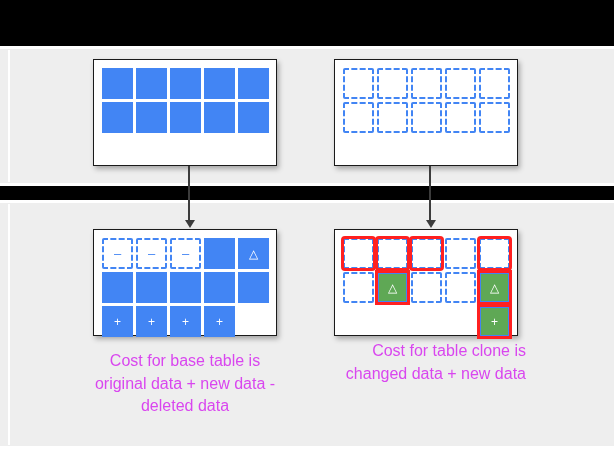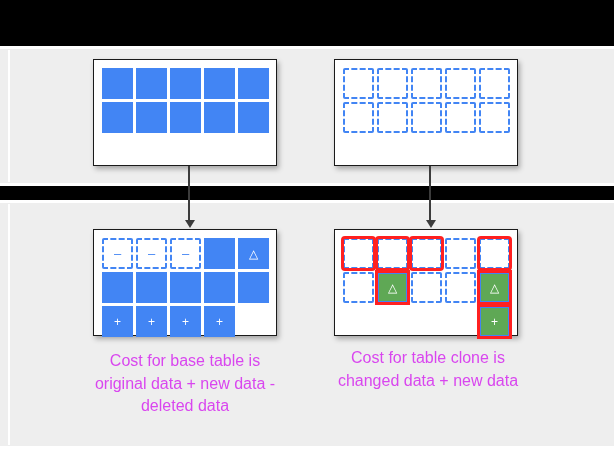--- a/index.html
+++ b/index.html
@@ -140,21 +140,21 @@
   
   .caption {
     position: absolute;
     text-align: center;
     color: #d946ef;
     font-size: 16px;
     line-height: 1.42;
     font-family: "Liberation Sans", sans-serif;
   }
   .caption-left  { left: 84px;  top: 350px; width: 202px; }
-  .caption-right { left: 330px; top: 347px; width: 196px; }
+  .caption-right { left: 330px; top: 340px; width: 196px; text-align: right; }
 </style>
 </head>
 <body>
 
 <div class="slide slide-top">
   <div class="slide-edge-bottom"></div>
 </div>
 
 <div class="slide slide-bottom">
   <div class="slide-edge-bottom"></div>

